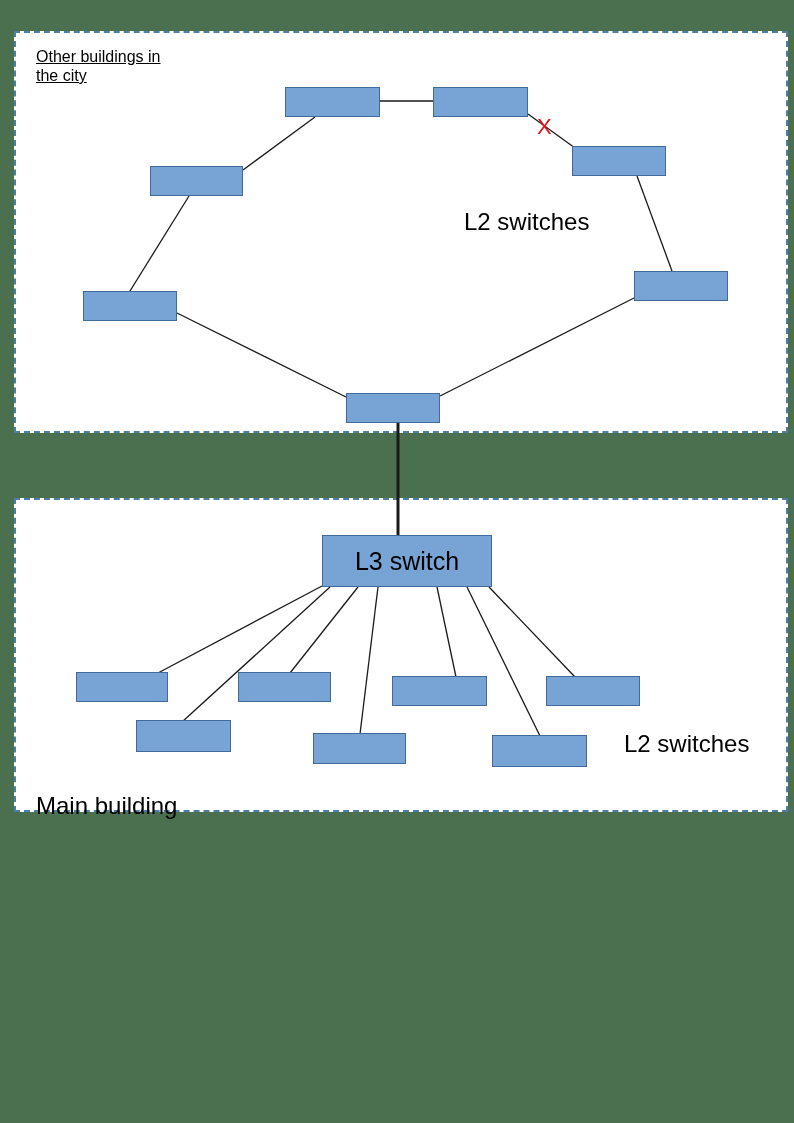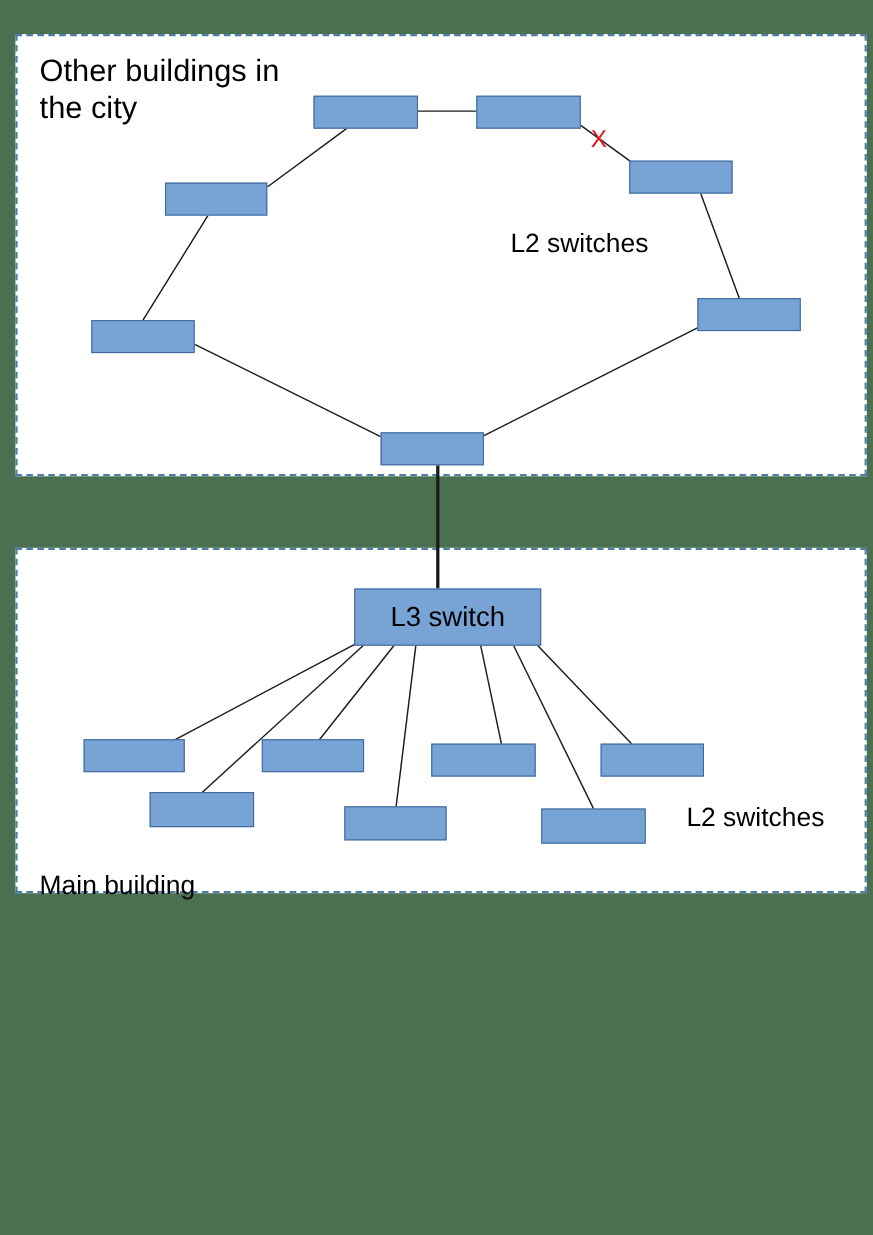--- a/index.html
+++ b/index.html
@@ -64,21 +64,22 @@
     position: absolute;
     color: #000000;
     font-family: "Liberation Sans", sans-serif;
     font-size: 24px;
     line-height: 1.18;
     white-space: pre-line;
   }
   #label-city {
     left: 36px;
     top: 48px;
-    font-size: 28px;
+    font-size: 16px;
+    text-decoration: underline;
   }
   #label-l2-top {
     left: 464px;
     top: 208px;
     font-size: 24px;
   }
   #label-l2-bottom {
     left: 624px;
     top: 730px;
     font-size: 24px;

